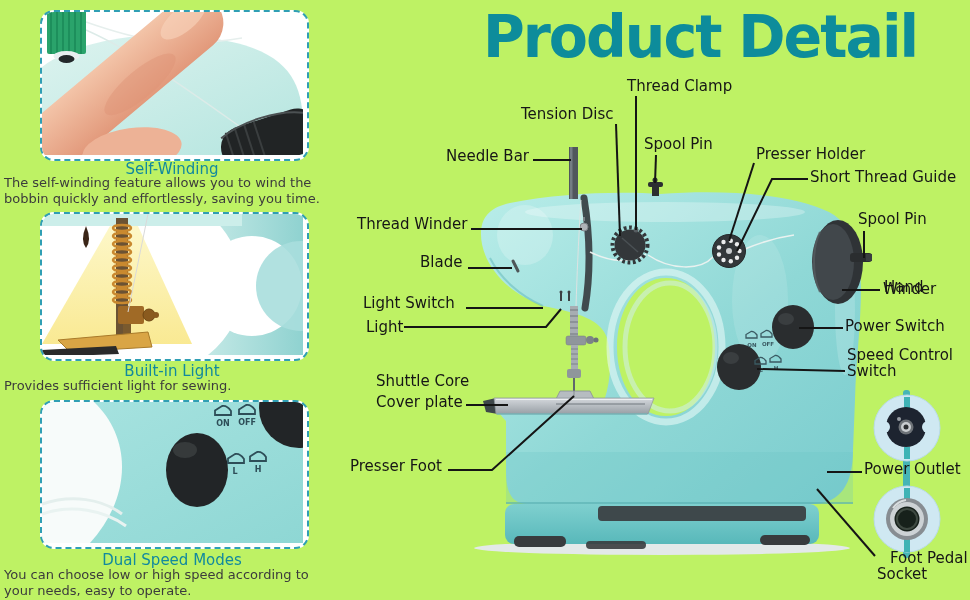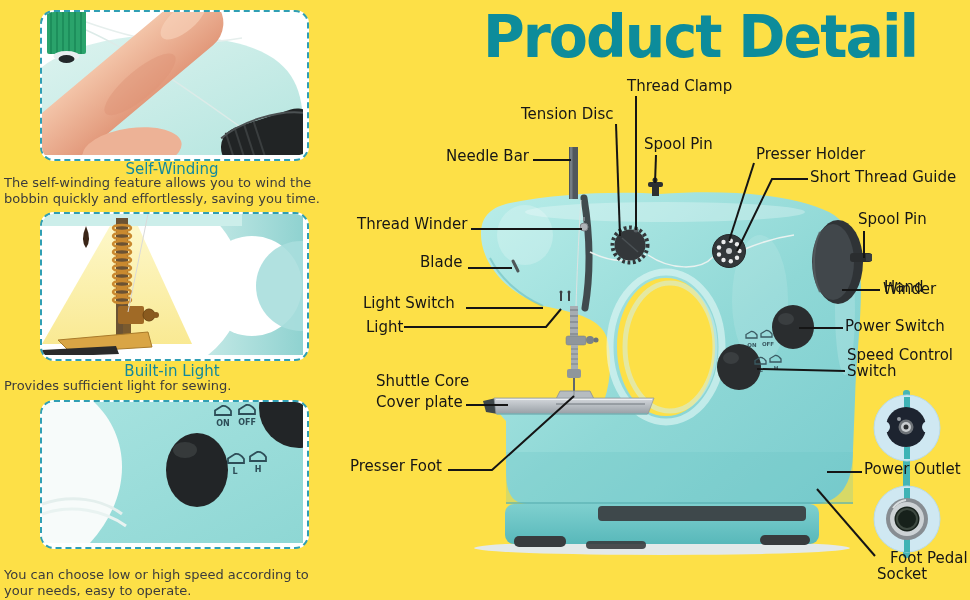--- a/index.html
+++ b/index.html
@@ -1,16 +1,16 @@
 <!DOCTYPE html>
 <html><head>
 <meta charset="utf-8">
 <style>
   html,body{margin:0;padding:0;background:#ffffff;}
-  .stage{position:relative;width:970px;height:600px;background:#fde047;overflow:hidden;
+  .stage{position:relative;width:970px;height:600px;background:#bef264;overflow:hidden;
          font-family:"DejaVu Sans",sans-serif;}
   .title{position:absolute;left:430px;top:2px;width:540px;text-align:center;
          font-size:57px;font-weight:800;letter-spacing:-2px;color:#0d8c9b;
          transform:scaleY(1.04);transform-origin:top center;white-space:nowrap;}
   .panel{position:absolute;left:40px;width:265px;border:2px dashed #2f9fb4;border-radius:14px;
          overflow:hidden;background:#fff;}
   .p1{top:10px;height:147px;}
   .p2{top:212px;height:145px;}
   .p3{top:400px;height:145px;}
   .caption{position:absolute;left:5px;width:334px;text-align:center;font-size:15px;
@@ -370,20 +370,21 @@
         <path d="M208,59 l16,0 l0,-4 q-4,-6 -9,-5 l-7,4.5 z"></path>
       </g>
       <g font-family="DejaVu Sans,sans-serif" font-size="8" font-weight="bold" fill="#2e4e58" text-anchor="middle">
         <text x="181" y="24">ON</text>
         <text x="205" y="23">OFF</text>
         <text x="193" y="72">L</text>
         <text x="216" y="70">H</text>
       </g>
     </svg>
   </div>
+  <div class="caption" style="top:551px">Dual Speed Modes</div>
   <div class="desc" style="top:567px">You can choose low or high speed according to your needs, easy to operate.</div>
 
   <div class="label" style="left:627px;top:78px">Thread Clamp</div>
   <div class="label" style="left:521px;top:106px">Tension Disc</div>
   <div class="label" style="left:644px;top:136px">Spool Pin</div>
   <div class="label" style="left:446px;top:148px">Needle Bar</div>
   <div class="label" style="left:756px;top:146px">Presser Holder</div>
   <div class="label" style="left:810px;top:169px">Short Thread Guide</div>
   <div class="label" style="left:357px;top:216px">Thread Winder</div>
   <div class="label" style="left:420px;top:254px">Blade</div>

